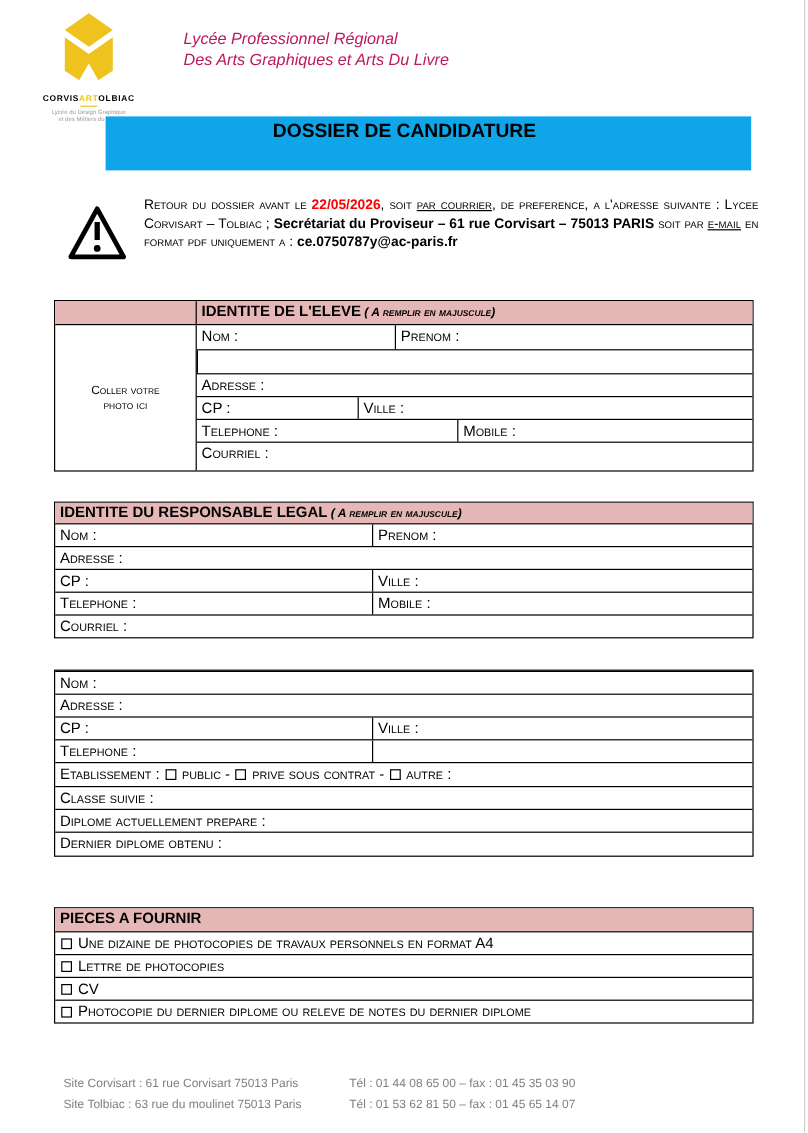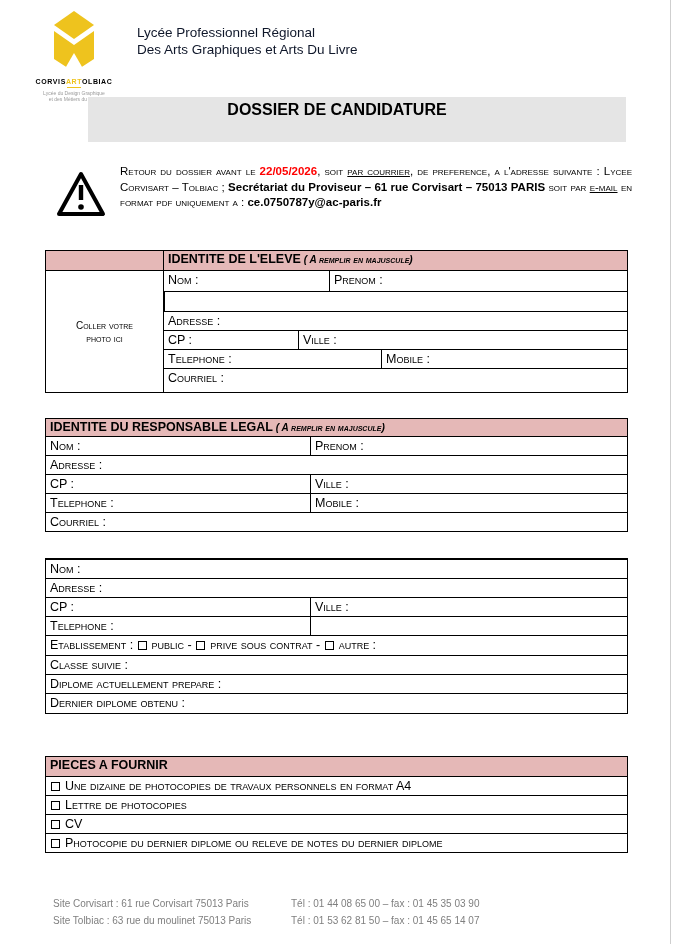--- a/index.html
+++ b/index.html
@@ -7,29 +7,29 @@
   .page { position:relative; width:673px; height:944px; background:#fff;
           font-family:"Liberation Sans", sans-serif; color:#000; overflow:hidden; }
   .page-edge { position:absolute; right:2px; top:0; width:1px; height:944px; background:#cfcfcf; }
 
   
   .logo { position:absolute; left:34px; top:10px; width:80px; text-align:center; }
   .brand { font-size:7px; font-weight:bold; letter-spacing:0.6px; margin-top:2px; white-space:nowrap; }
   .gold { color:#eec31e; }
   .brand-rule { width:14px; height:1px; background:#eec31e; margin:2px auto 2px auto; }
   .tagline { font-size:5px; color:#9a9a9a; line-height:6px; }
-  .school-name { position:absolute; left:137px; top:24px; font-size:13.5px; color:#0f172a; line-height:17px; }
+  .school-name { position:absolute; left:153px; top:24px; font-size:13.5px; color:#be185d; line-height:17px;font-style:italic; }
   .admin-box { position:absolute; left:479px; top:14px; width:178px; height:40px;
                border:2px solid #000; background:#f2f2f2; padding-top:3px; }
   .admin-title { font-size:9.5px; font-weight:bold; text-align:center; }
   .admin-received { font-size:12.5px; font-weight:bold; padding-left:9px; margin-top:1px; }
 
   
   .banner { position:absolute; left:88px; top:97px; width:538px; height:45px;
-            background:#e5e5e5; padding:4px 40px 0 0; text-align:center; }
+            background:#0ea5e9; padding:4px 40px 0 0; text-align:center; }
   .banner-title { font-size:16px; font-weight:bold; }
   .banner-sub { font-size:14px; font-style:italic; margin-top:1px; }
 
   
   .warning-icon { position:absolute; left:56px; top:170px; }
   .notice { position:absolute; left:120px; top:164px; width:512px; font-size:11.5px;
             font-variant:small-caps; text-align:justify; line-height:15.5px; }
   .notice .b { font-weight:bold; }
   .notice .u { text-decoration:underline; }
   .notice .red { color:#ff0000; font-weight:bold; }

